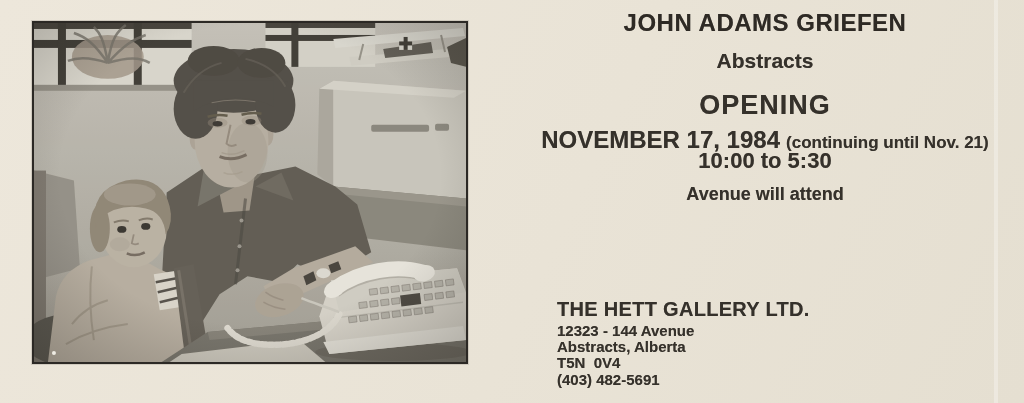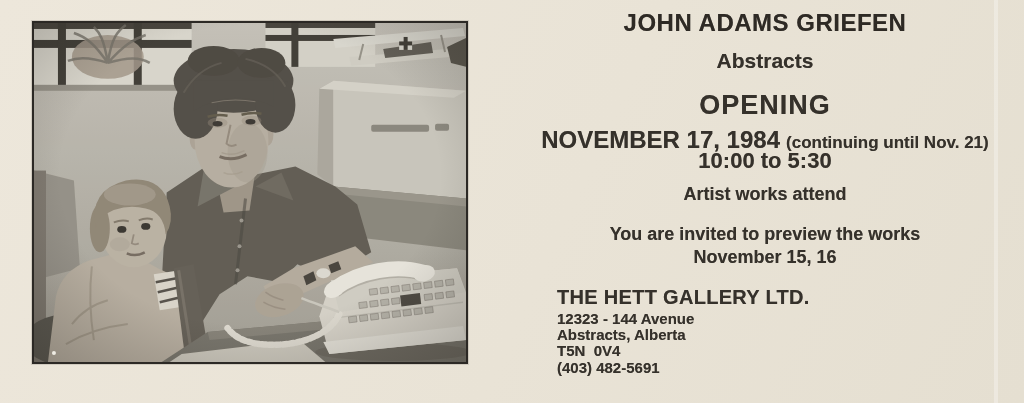--- a/index.html
+++ b/index.html
@@ -29,21 +29,21 @@
   .artist-name{top:9px;font-size:24px;letter-spacing:.5px;color:#2e2a25;}
   .exhibit-title{top:49px;font-size:21px;}
   .opening{top:90px;font-size:27px;letter-spacing:1px;}
   .date-line{top:126px;font-size:24px;}
   .date-note{font-size:17px;margin-left:6px;}
   .hours{top:148px;font-size:22px;}
   .attend{top:184px;font-size:18px;}
   .invite-line{top:224px;font-size:18px;}
   .preview-dates{top:247px;font-size:18px;}
   .g{position:absolute;left:51px;text-align:left;white-space:pre;
-    text-shadow:0 0 .4px rgba(55,50,42,.55);}
+    text-shadow:0 0 .4px rgba(55,50,42,.55);margin-top:12px;}
   .g-name{top:286px;font-size:20px;letter-spacing:.3px;}
   .g-a1{top:310px;font-size:15px;}
   .g-a2{top:326px;font-size:15px;}
   .g-pc{top:342px;font-size:15px;}
   .g-ph{top:359px;font-size:15px;text-align:center;}
 </style>
 </head>
 <body>
 
 <div class="photo-frame">
@@ -230,23 +230,21 @@
     <circle cx="20" cy="331" r="2" fill="#efece4"></circle>
   </svg>
 </div>
 
 <div class="invite">
   <div class="line artist-name">JOHN ADAMS GRIEFEN</div>
   <div class="line opening">OPENING</div>
   <div class="line exhibit-title">Abstracts</div>
   <div class="line date-line"><span>NOVEMBER 17, 1984</span><span class="date-note">(continuing until Nov. 21)</span></div>
   <div class="line hours">10:00 to 5:30</div>
-  <div class="line attend">Artist works attend</div>
-  <div class="line invite-line">You are invited to preview the works</div>
-  <div class="line preview-dates">November 15, 16</div>
+  <div class="line attend">Avenue will attend</div>
 
   <div class="g g-name">THE HETT GALLERY LTD.</div>
   <div class="g g-a1">12323 - 144 Avenue</div>
   <div class="g g-a2">Abstracts, Alberta</div>
   <div class="g g-pc">T5N  0V4</div>
   <div class="g g-ph">(403) 482-5691</div>
 </div>
 
 <div class="crease"></div>
 

